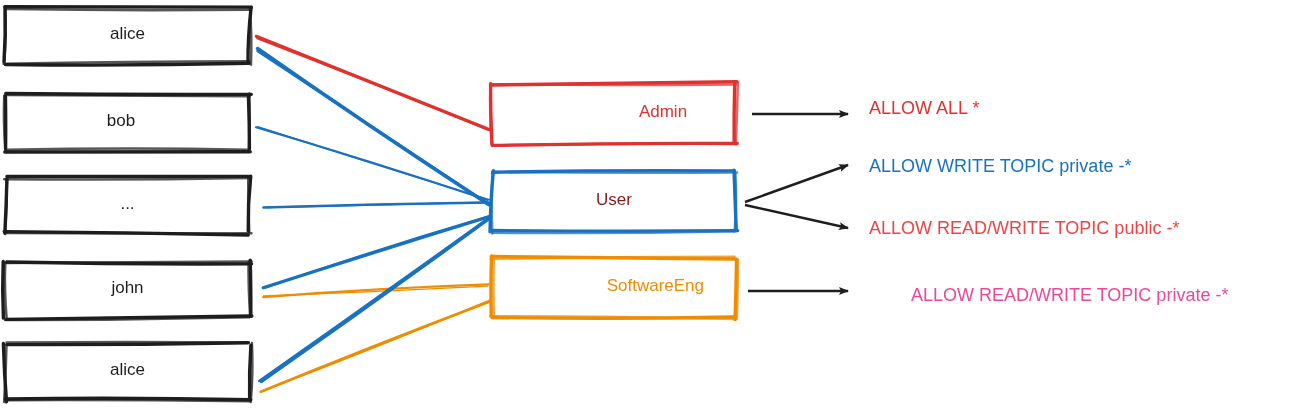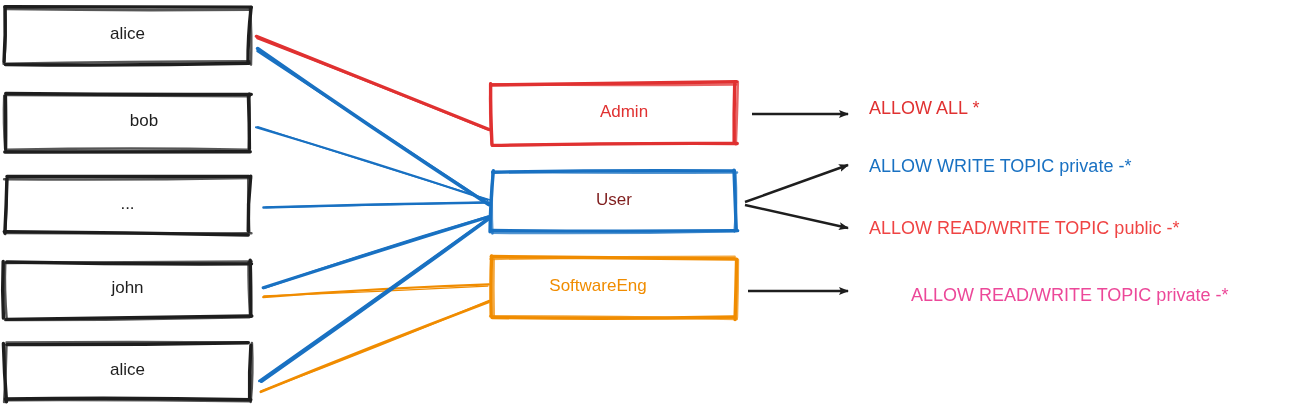--- a/index.html
+++ b/index.html
@@ -170,26 +170,26 @@
     <g id="arrows-layer">
         <path d="M752,114 L848,114" stroke="#1e1e1e" stroke-width="2.4" fill="none" marker-end="url(#arrowhead)"></path>
         <path d="M745,202 L848,165" stroke="#1e1e1e" stroke-width="2.4" fill="none" marker-end="url(#arrowhead)"></path>
         <path d="M745,205 L848,228" stroke="#1e1e1e" stroke-width="2.4" fill="none" marker-end="url(#arrowhead)"></path>
         <path d="M748,291 L848,291" stroke="#1e1e1e" stroke-width="2.4" fill="none" marker-end="url(#arrowhead)"></path>
       </g>
   </svg>
 
   <div id="labels-layer">
       <div class="node-label user-label" style="left: 5px; top: 24.5px; width: 245px;">alice</div>
-      <div class="node-label user-label" style="left: 5px; top: 111.5px; width: 232px; margin-left: 23px;">bob</div>
+      <div class="node-label user-label" style="left: 5px; top: 111.5px; width: 232px;">bob</div>
       <div class="node-label user-label" style="left: 5px; top: 194.5px; width: 245px;">...</div>
       <div class="node-label user-label" style="left: 5px; top: 279px; width: 245px;">john</div>
       <div class="node-label user-label" style="left: 5px; top: 361px; width: 245px;">alice</div>
-      <div class="node-label" style="left: 492px; top: 103px; width: 264px; color: rgb(224, 49, 49);">Admin</div>
+      <div class="node-label" style="left: 492px; top: 103px; width: 264px; color: rgb(224, 49, 49); padding-left: 39px;">Admin</div>
       <div class="node-label" style="left: 492px; top: 191px; width: 244px; color: #7f1d1d;">User</div>
-      <div class="node-label" style="left: 492px; top: 277px; width: 212px; color: rgb(240, 140, 0);">SoftwareEng</div>
+      <div class="node-label" style="left: 492px; top: 277px; width: 212px; color: rgb(240, 140, 0); text-align: right;">SoftwareEng</div>
       <div class="perm-label" style="left: 869px; top: 99px; color: rgb(224, 49, 49);">ALLOW ALL *</div>
       <div class="perm-label" style="left: 869px; top: 157px; color: rgb(25, 113, 194);">ALLOW WRITE TOPIC private -*</div>
       <div class="perm-label" style="left: 869px; top: 219px; color: #ef4444;">ALLOW READ/WRITE TOPIC public -*</div>
       <div class="perm-label" style="left: 869px; top: 286px; color: #ec4899; margin-left: 42px;">ALLOW READ/WRITE TOPIC private -*</div>
     </div>
 
 </div>
 
 </body></html>

